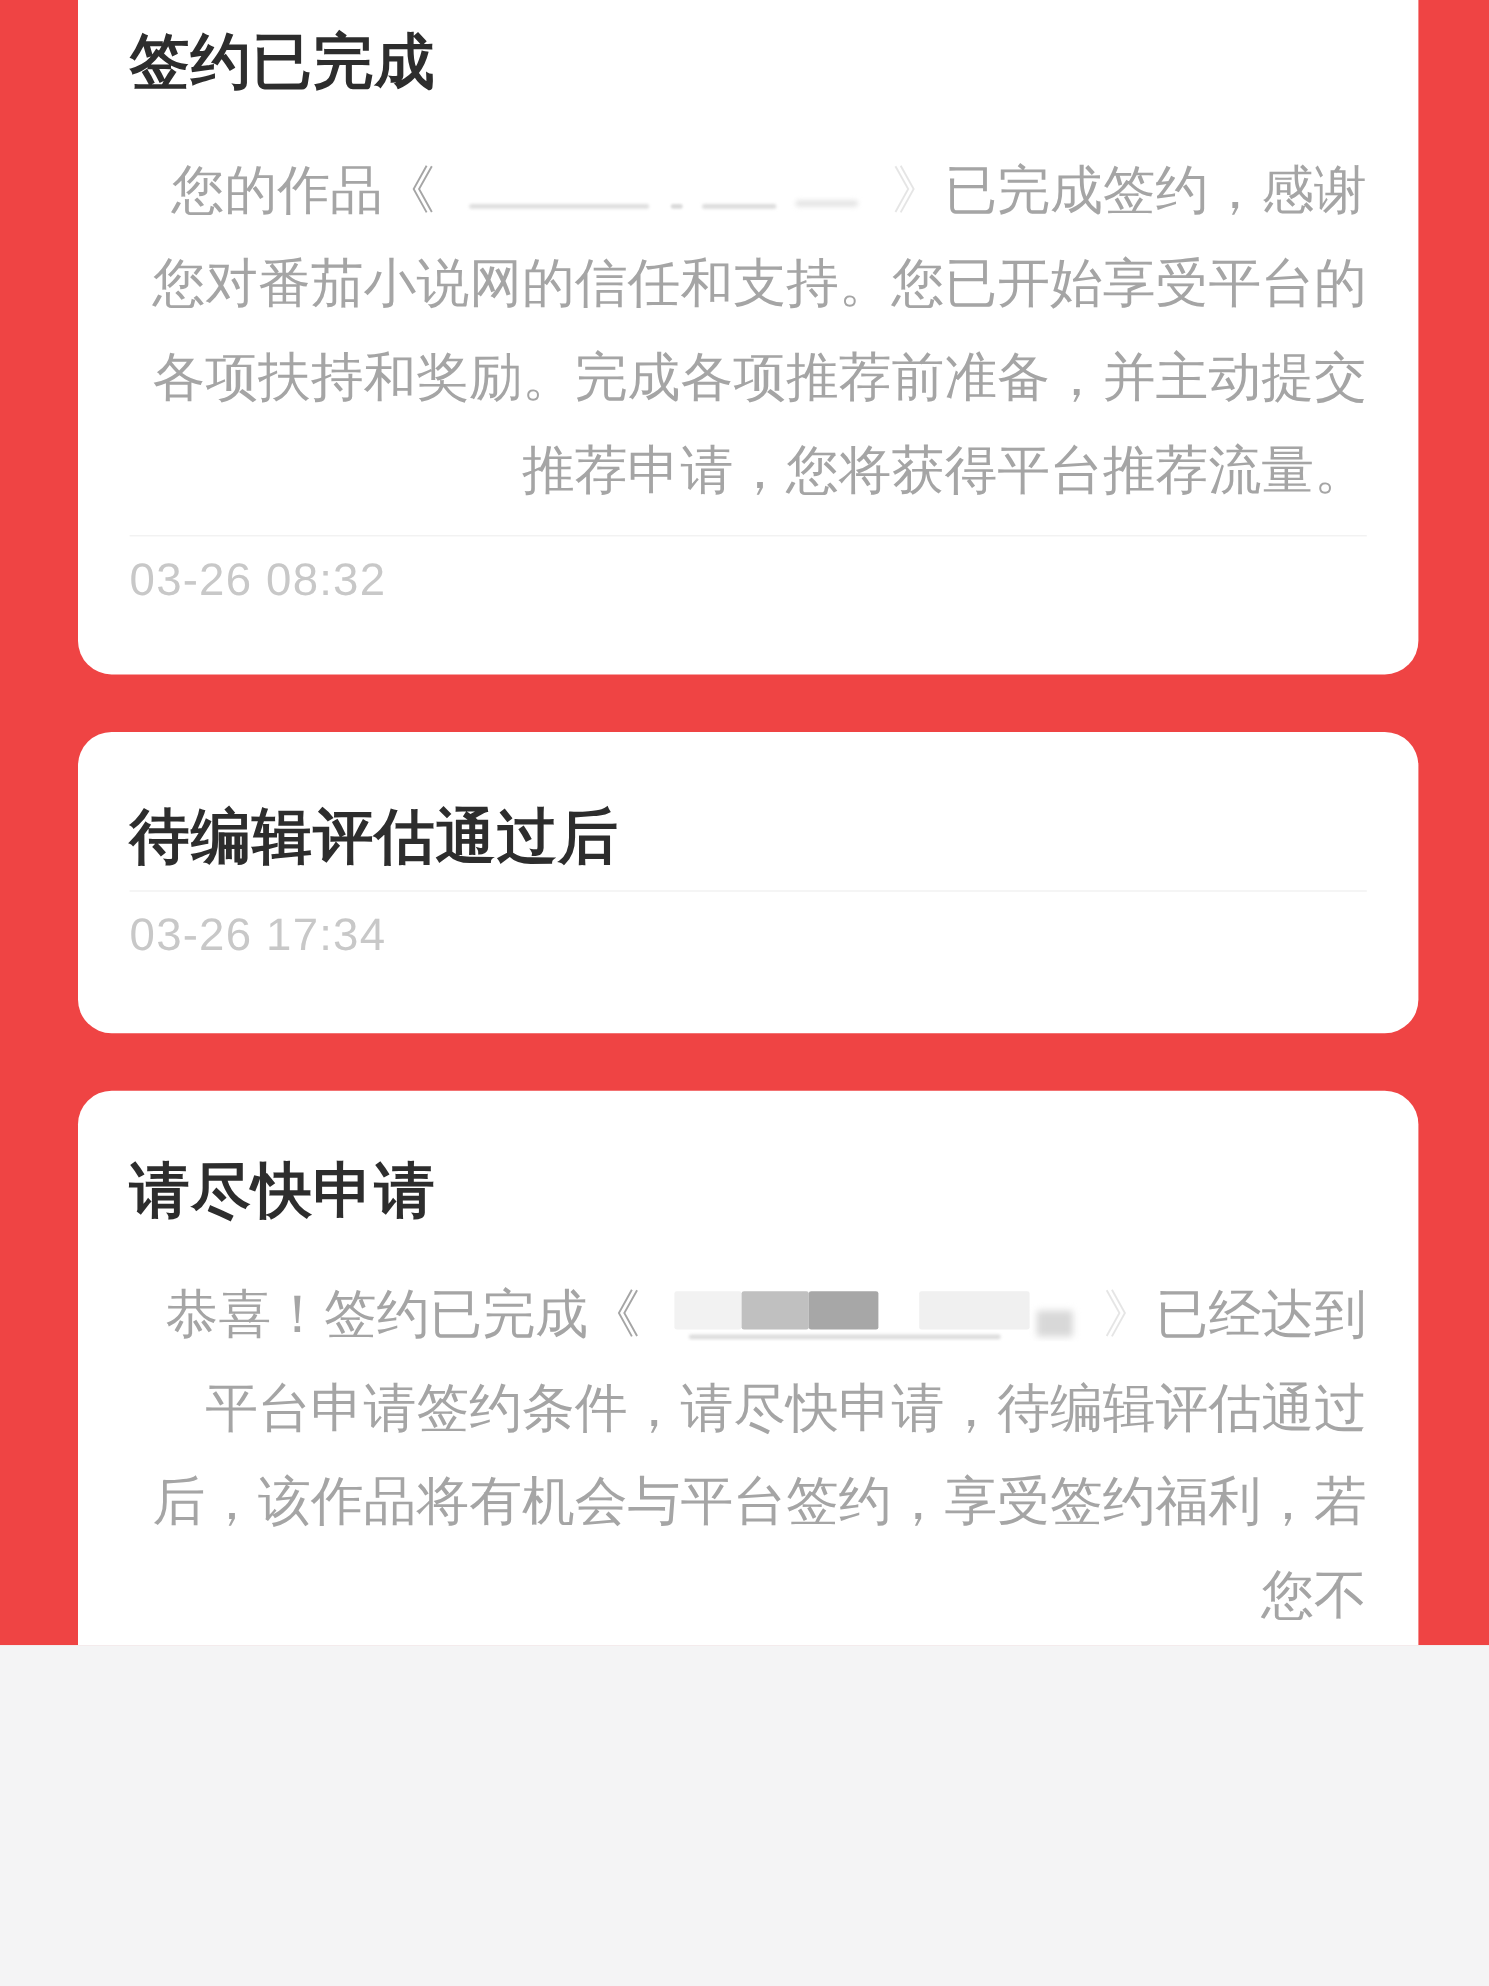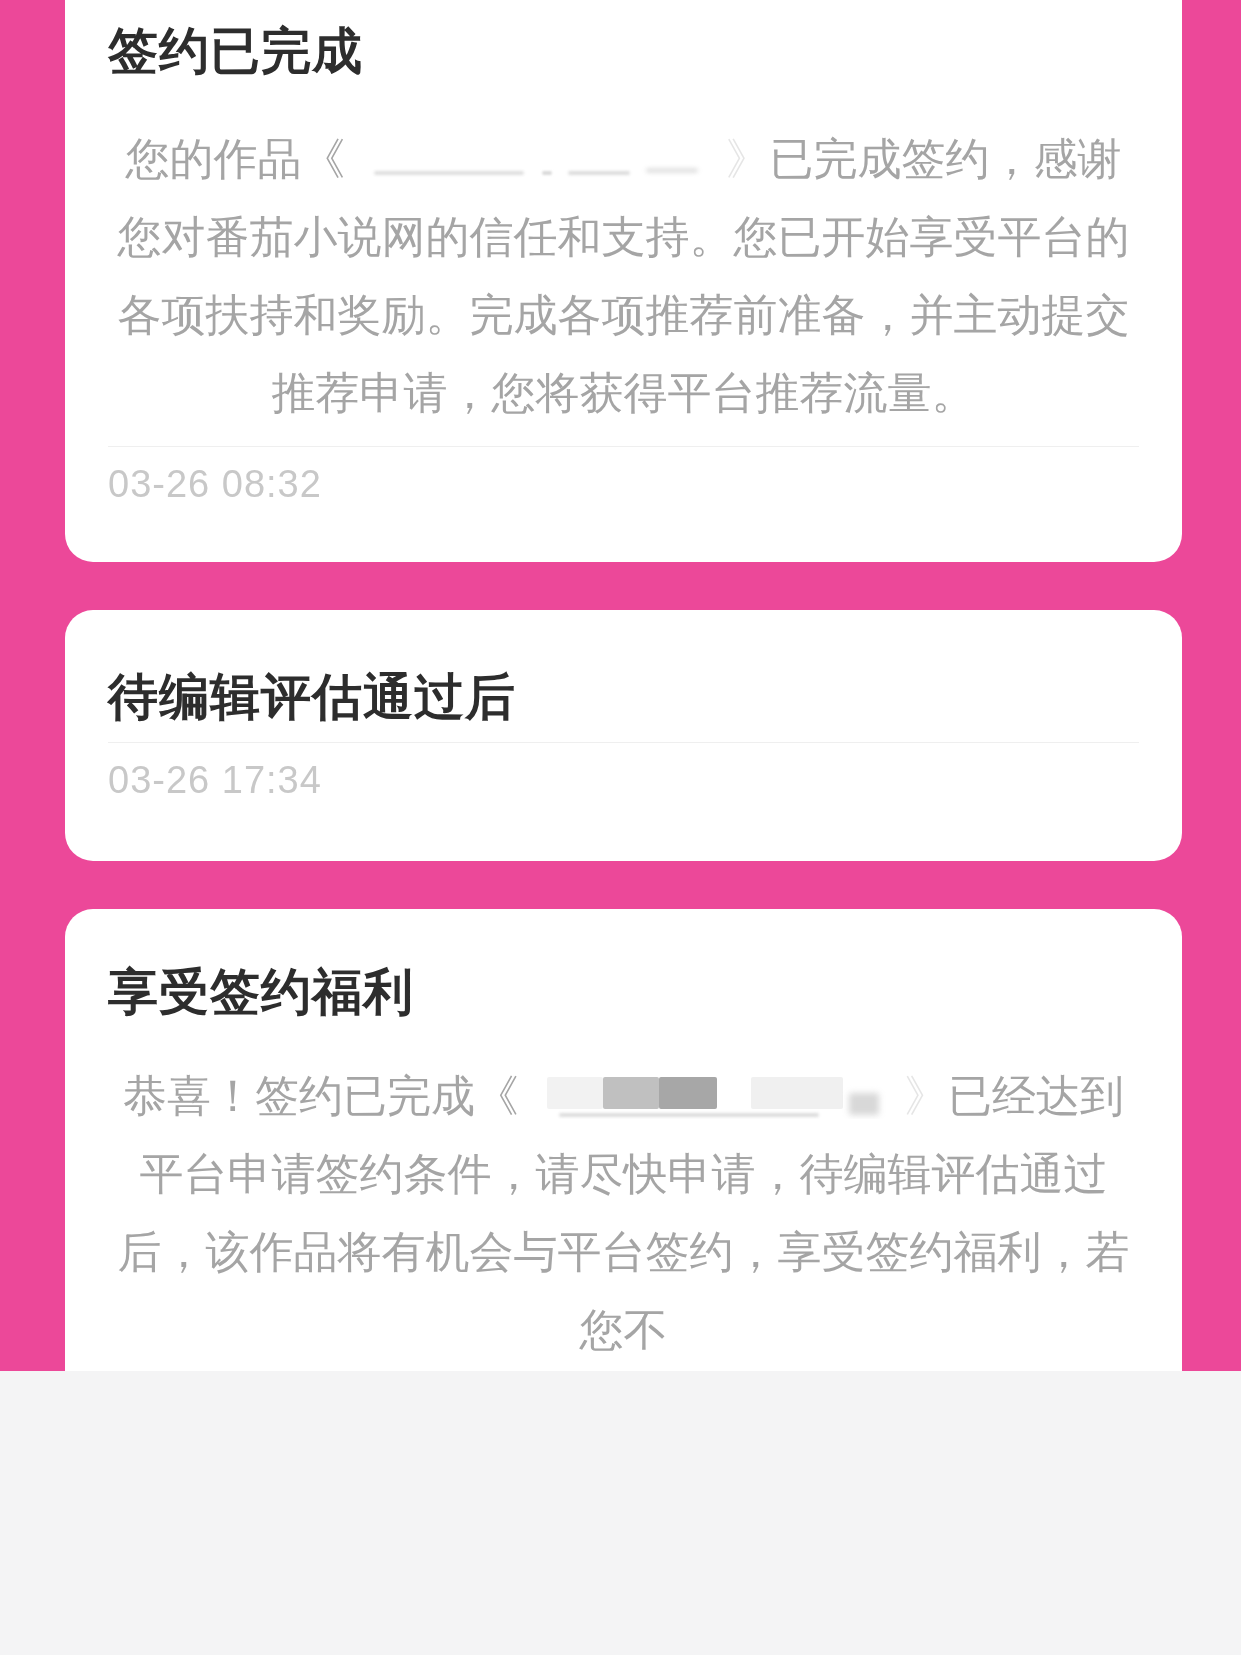--- a/index.html
+++ b/index.html
@@ -1,21 +1,21 @@
 <!DOCTYPE html>
 <html><head>
 <meta charset="utf-8">
 <style>
   * { margin: 0; padding: 0; box-sizing: border-box; }
   html, body { background: #f4f4f5; }
   .page {
     position: relative;
     width: 1241px;
     height: 1371px;
-    background: #ec4899;
+    background: #ef4444;
     overflow: hidden;
     font-family: "Liberation Sans", sans-serif;
   }
   .card {
     width: 1117px;
     margin-left: 65px;
     background: #ffffff;
     border-radius: 28px;
   }
   .card-1 { margin-top: -28px; padding: 48px 43px 57px 43px; border-top-left-radius: 0; border-top-right-radius: 0; }
@@ -27,21 +27,21 @@
     font-weight: 600;
     color: #2d2d2d;
     letter-spacing: 1px;
   }
   .body {
     margin-top: 38px;
     font-size: 44px;
     line-height: 78px;
     color: #a5a5a5;
     letter-spacing: 0;
-    text-align: center;
+    text-align: right;
   }
   .card-2 .body { margin-top: 36px; }
   .card-3 .body { margin-top: 34px; }
   .redact {
     display: inline-block;
     position: relative;
     height: 46px;
     vertical-align: -8px;
     overflow: hidden;
   }
@@ -108,19 +108,19 @@
     <div class="timestamp">03-26 08:32</div>
   </div>
 
   <div class="card card-2">
     <h2>待编辑评估通过后</h2>
     <div class="divider"></div>
     <div class="timestamp">03-26 17:34</div>
   </div>
 
   <div class="card card-3">
-    <h2>享受签约福利</h2>
+    <h2>请尽快申请</h2>
     <p class="body"><span>恭喜！签约已完成《</span><span class="redact r3"><i class="m1"></i><i class="m2"></i><i class="m3"></i><i class="m4"></i><i class="m5"></i><i class="m6"></i></span><span class="cq">》</span><span>已经达到平台申请签约条件，请尽快申请，待编辑评估通过后，该作品将有机会与平台签约，享受签约福利，若您不</span></p>
   </div>
 
   <div class="watermark">头条 @自由的抄书家</div>
 
 </div>
 
 </body></html>

